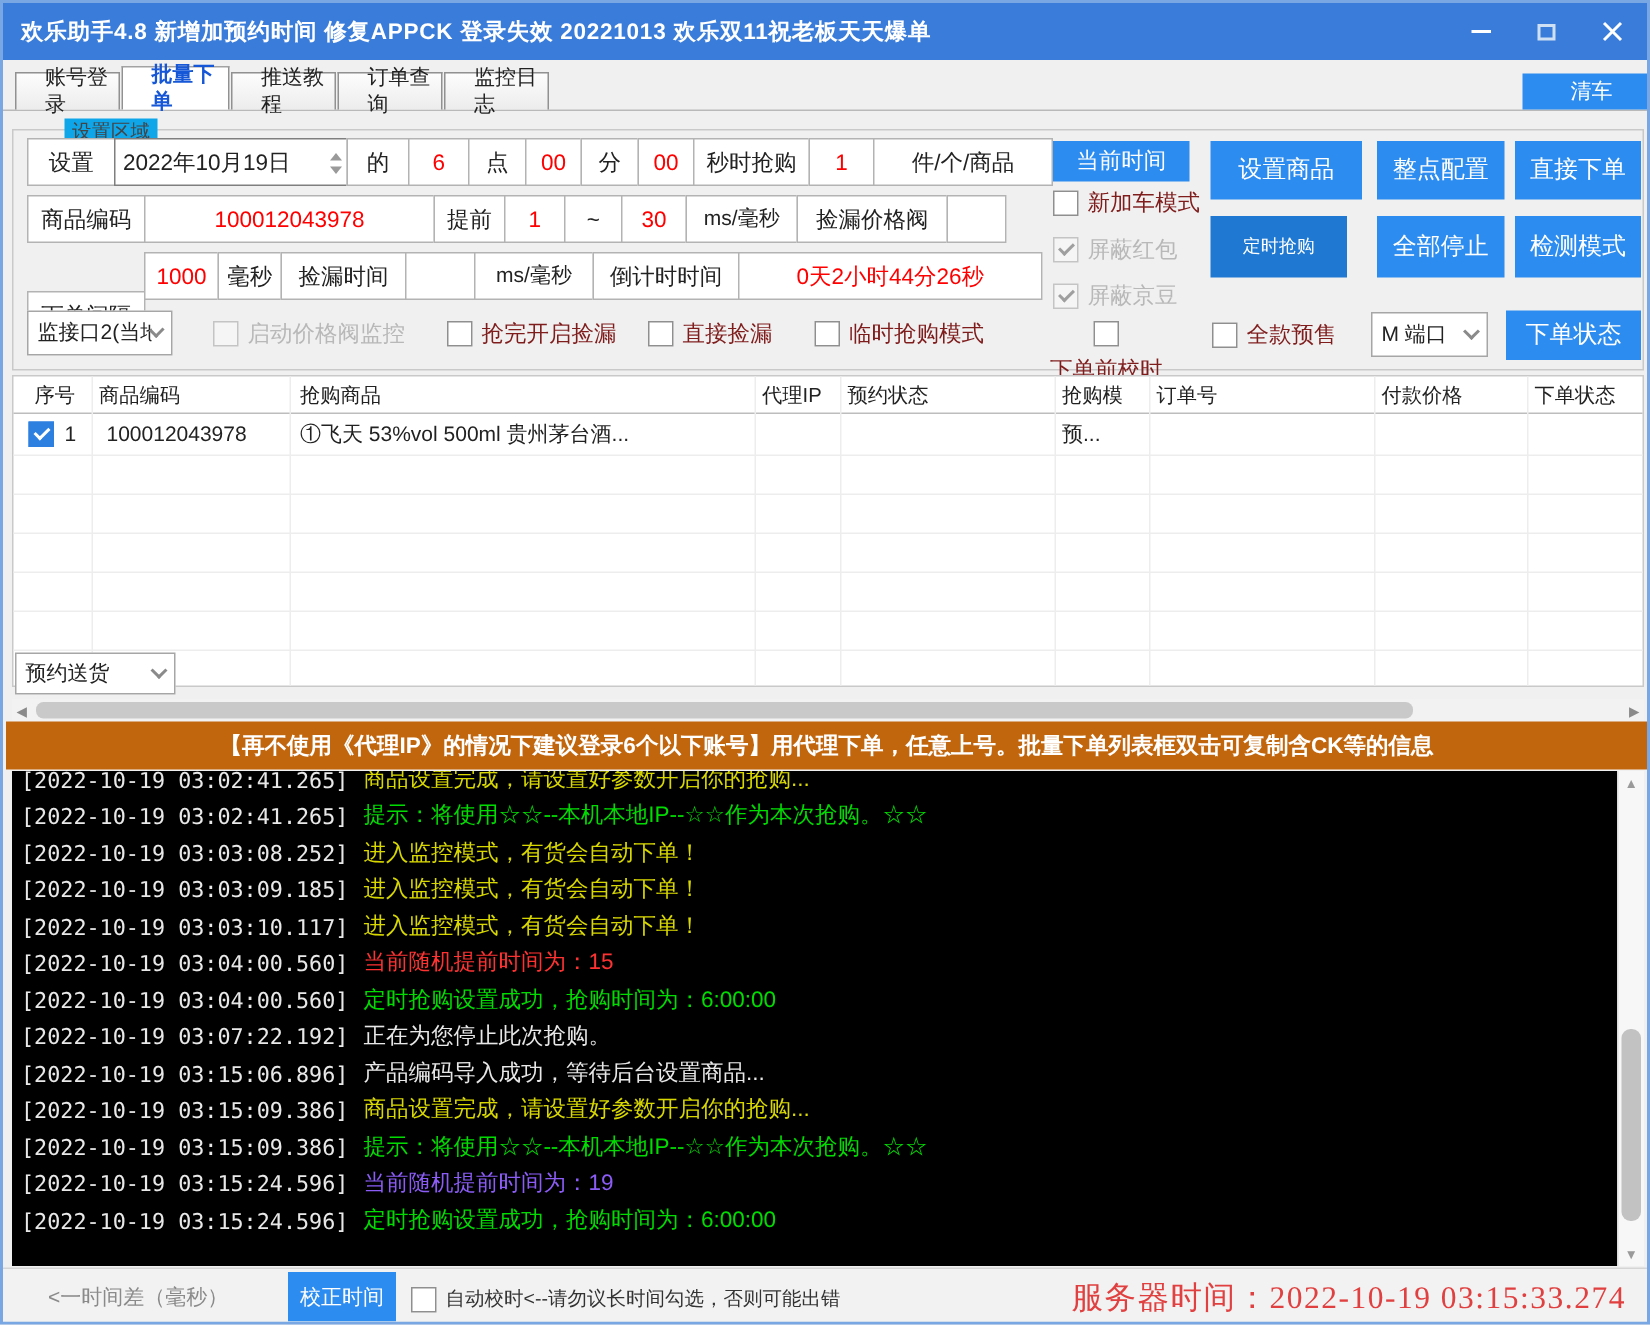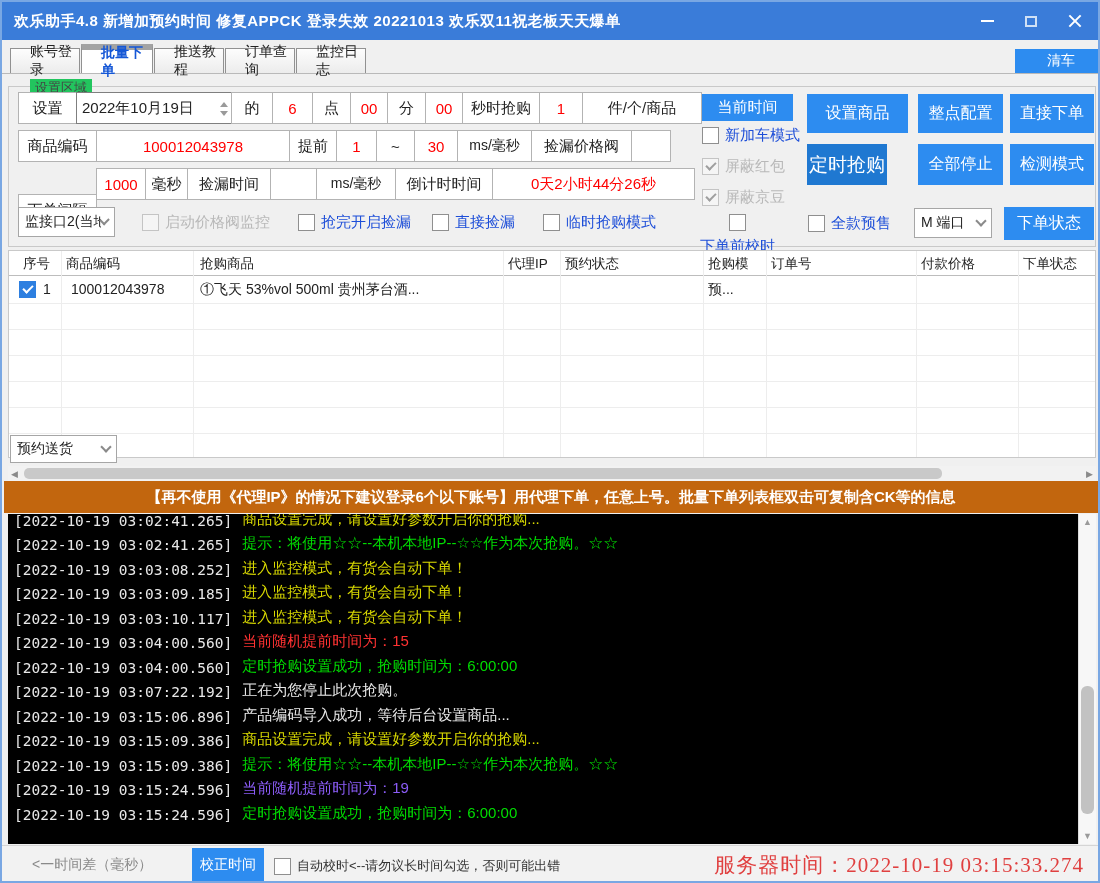--- a/index.html
+++ b/index.html
@@ -15,35 +15,35 @@
   .ic-min { width:13px; height:0; border-bottom:2px solid #fff; }
   .ic-max { width:12px; height:11px; border:2px solid #cfe0f5; }
   .ic-close { position:relative; width:14px; height:14px; }
   .ic-close::before,.ic-close::after { content:""; position:absolute; left:6px; top:-1px; width:2px; height:16px; background:#fff; }
   .ic-close::before { transform:rotate(45deg); } .ic-close::after { transform:rotate(-45deg); }
   
   .tabbar { position:absolute; left:0; top:38px; width:100%; height:34px; background:#f0f0f0; border-bottom:1px solid #b9b9b9; }
   .tab { position:absolute; bottom:0; height:25px; display:flex; align-items:center; justify-content:center;
          font-size:14px; color:#222; background:linear-gradient(#fdfdfd,#ececec); border:1px solid #919191;
          border-bottom:none; cursor:pointer;padding-left:19px; }
-  .tab.active { height:29px; background:#fff; color:#1557d6; font-weight:bold; border-top:6px solid #a3a3a3; }
+  .tab.active { height:29px; background:#fff; color:#1557d6; font-weight:bold; border-top:1px solid #a3a3a3; }
   .btn { background:#2d8cf0; color:#fff; display:flex; align-items:center; justify-content:center;
          cursor:pointer; position:absolute; font-size:15px; }
   
   .group { position:absolute; left:6px; top:84px; width:1088px; height:161px; border:1px solid #c9c9c9; }
-  .legend { position:absolute; left:28px; top:77px; background:#22c55e; padding:0 5px; font-size:13px; color:#444; }
+  .legend { position:absolute; left:41px; top:77px; background:#0ea5e9; padding:0 5px; font-size:13px; color:#444; }
   .cell { position:absolute; height:32px; border:1px solid #b3b3b3; background:#fff; display:flex;
           align-items:center; justify-content:center; font-size:15px; color:#222; }
   .cell.red { color:#ff0000; }
   .spin { border:1px solid #7f7f7f; justify-content:flex-start; padding-left:5px; }
   .spin-arrows { position:absolute; right:3px; top:5px; display:flex; flex-direction:column; gap:4px; }
   .tri-up { width:0; height:0; border:4px solid transparent; border-bottom:5px solid #9a9a9a; }
   .tri-dn { width:0; height:0; border:4px solid transparent; border-top:5px solid #9a9a9a; }
   
-  .cbrow { position:absolute; display:flex; align-items:center; gap:6px; font-size:15px; color:#1d4ed8; cursor:pointer; }
+  .cbrow { position:absolute; display:flex; align-items:center; gap:6px; font-size:15px; color:#7f1d1d; cursor:pointer; }
   .cbbox { width:17px; height:17px; border:1px solid #8f8f8f; background:#fff; position:relative; flex:none; }
   .cbbox.checked::after { content:""; position:absolute; left:3px; top:3px; width:8px; height:4px;
           border-left:2px solid #9f9f9f; border-bottom:2px solid #9f9f9f; transform:rotate(-45deg); }
   .cbrow.disabled { color:#b8b8b8; }
   .cbrow.disabled .cbbox { border-color:#c4c4c4; background:#f5f5f5; }
   .cbbox.blue { background:#2d7fe0; border-color:#2d7fe0; }
   .cbbox.blue::after { content:""; position:absolute; left:3px; top:3px; width:8px; height:4px;
           border-left:2px solid #fff; border-bottom:2px solid #fff; transform:rotate(-45deg); }
   
   .dd { position:absolute; border:1px solid #a6a6a6; background:#fff; display:flex; align-items:center;
@@ -184,21 +184,21 @@
     <span class="cbbox"></span>
     <span>下单前校时</span>
   </div>
   <div class="cbrow" style="left:806px;top:212px;">
     <span class="cbbox"></span>
     <span>全款预售</span>
   </div>
   <div class="btn" style="left:805px;top:92px;width:101px;height:39px;font-size:16px;">设置商品</div>
   <div class="btn" style="left:916px;top:92px;width:85px;height:39px;font-size:16px;">整点配置</div>
   <div class="btn" style="left:1008px;top:92px;width:84px;height:39px;font-size:16px;">直接下单</div>
-  <div class="btn" style="left:805px;top:142px;width:80px;height:41px;font-size:19px;background:#1f78d1;">定时抢购</div>
+  <div class="btn" style="left:805px;top:142px;width:91px;height:41px;font-size:12px;background:#1f78d1;">定时抢购</div>
   <div class="btn" style="left:916px;top:142px;width:85px;height:41px;font-size:16px;">全部停止</div>
   <div class="btn" style="left:1008px;top:142px;width:84px;height:41px;font-size:16px;">检测模式</div>
   <div class="dd" style="left:912px;top:206px;width:78px;height:30px;">
     <span>M 端口</span>
     <span class="chev"></span>
   </div>
   <div class="btn" style="left:1002px;top:205px;width:90px;height:33px;font-size:16px;">下单状态</div>
 
   <div class="tablewrap">
     <span class="th" style="left:14px;">序号</span>

